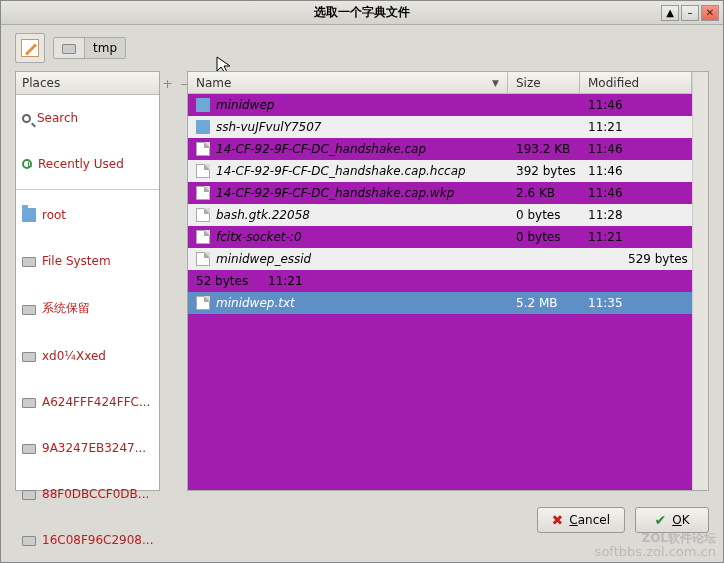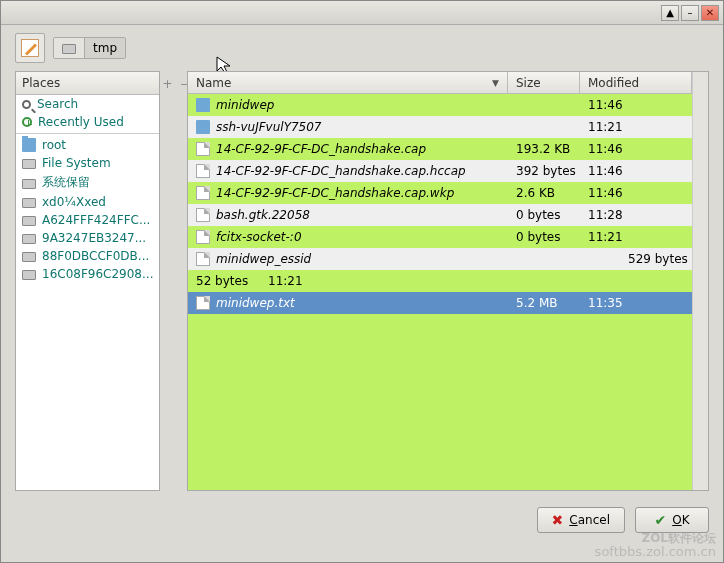--- a/index.html
+++ b/index.html
@@ -15,25 +15,25 @@
 .tbpath { display:inline-flex; border:1px solid #aaa; border-radius:2px; overflow:hidden; height:22px;}
 .tbpath .seg { display:flex; align-items:center; gap:4px; padding:0 8px; background:#e5e3de; border-right:1px solid #aaa;}
 .tbpath .seg.active { background:#d4d2cc;}
 .tbpath .seg:last-child { border-right:none;}
 .cursor { position:absolute; left:215px; top:55px; pointer-events:none;}
 .body { display:flex; padding: 0 14px 8px 14px; gap:10px; height:428px;}
 .sidebar { width:162px; display:flex; }
 .listbox { border:1px solid #aaa; background:#fff; flex:1; }
 .lbheader { background:linear-gradient(#f5f4f0,#e2e0da); border-bottom:1px solid #bbb; padding:4px 6px; font-weight:normal; color:#333;}
 .lbitems { }
-.lbitem { display:flex; align-items:center; gap:6px; padding:2px 6px; color:#0f766e; white-space:nowrap; overflow:hidden; text-overflow:ellipsis;}
+.lbitem { display:flex; align-items:center; gap:6px; padding:16px 6px; color:#b91c1c; white-space:nowrap; overflow:hidden; text-overflow:ellipsis;}
 .sep { height:1px; background:#ccc; margin:2px 0;}
 .sbtm { display:flex; gap:8px; padding:6px 2px; color:#888;}
 .mainarea { flex:1; display:flex; flex-direction:column;}
-.filebox { border:1px solid #aaa; background:#bef264; flex:1; position:relative; display:flex; flex-direction:column; overflow:hidden;}
+.filebox { border:1px solid #aaa; background:#a21caf; flex:1; position:relative; display:flex; flex-direction:column; overflow:hidden;}
 .cols { display:flex; background:linear-gradient(#f5f4f0,#e2e0da); border-bottom:1px solid #bbb; height:22px;}
 .col { display:flex; align-items:center; padding:0 8px; border-right:1px solid #bbb; color:#333;}
 .col.name { flex:1;}
 .col.size { width:72px;}
 .col.mod { width:112px;}
 .col.sortind { justify-content:space-between;}
 .rows { flex:1; overflow:hidden;}
 .row { display:flex; align-items:center; height:22px; }
 .row:nth-child(even){ background:#efefef;}
 .row.selected { background:#5e8fc7; color:#fff;}
@@ -62,20 +62,21 @@
 .ico-edit::after { content:""; position:absolute; width:14px; height:3px; background:#e69138; transform:rotate(-45deg); left:2px; top:8px;}
 .ico-x { color:#c81e1e; font-weight:bold; font-size:14px;}
 .ico-ok { color:#2e8b2e; font-weight:bold; font-size:14px;}
 .tri { font-size:9px; color:#555;}
 </style>
 </head>
 <body>
 
 <div class="window">
   <div class="titlebar">
+    <span class="title">选取一个字典文件</span>
     <div class="winbtns">
       <div class="winbtn">▲</div>
       <div class="winbtn">–</div>
       <div class="winbtn close">✕</div>
     </div>
   </div>
 
   <div class="toolbar">
     <div class="tbtn">
         <span class="ico-edit"></span>

